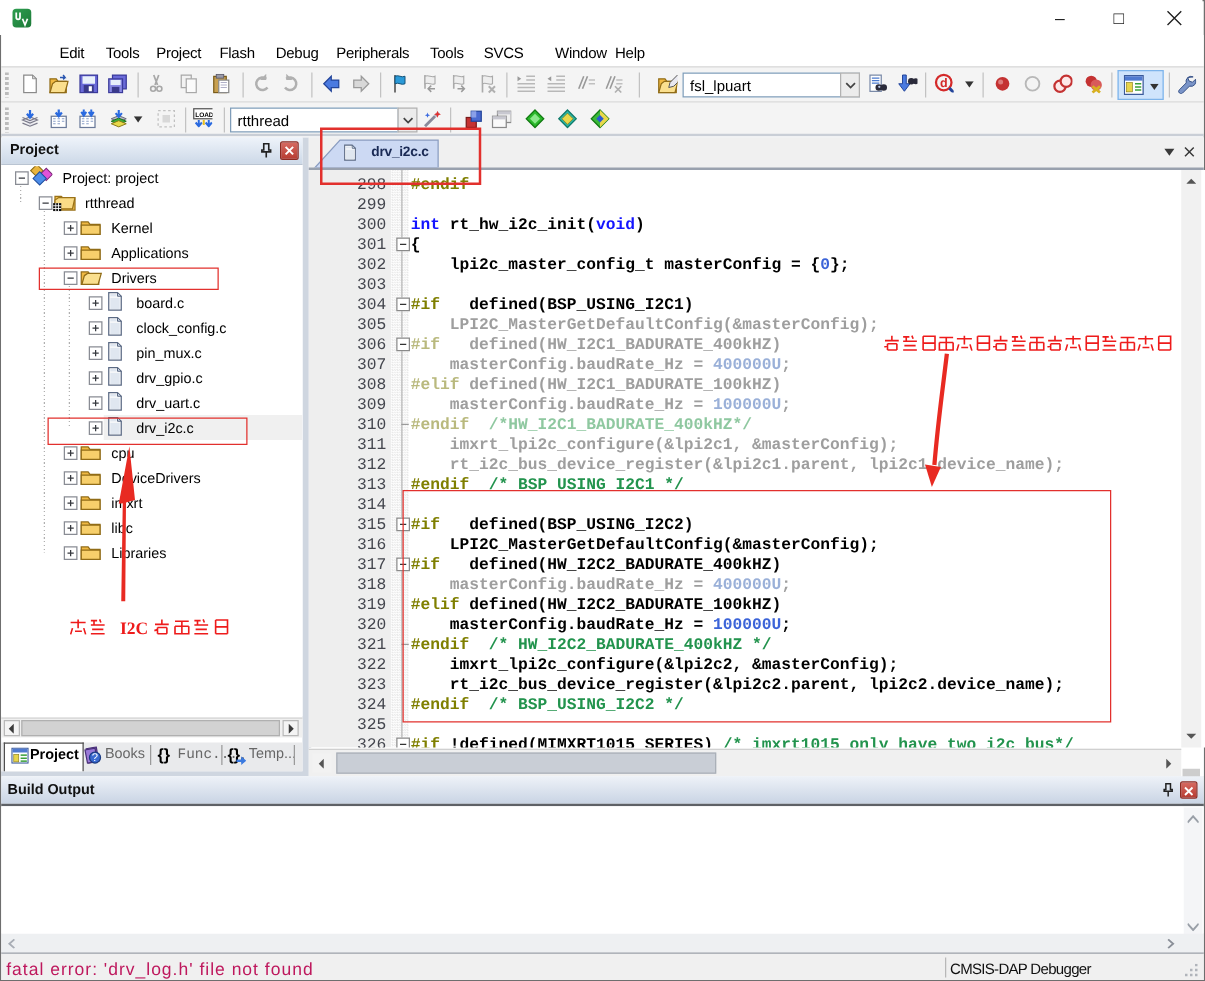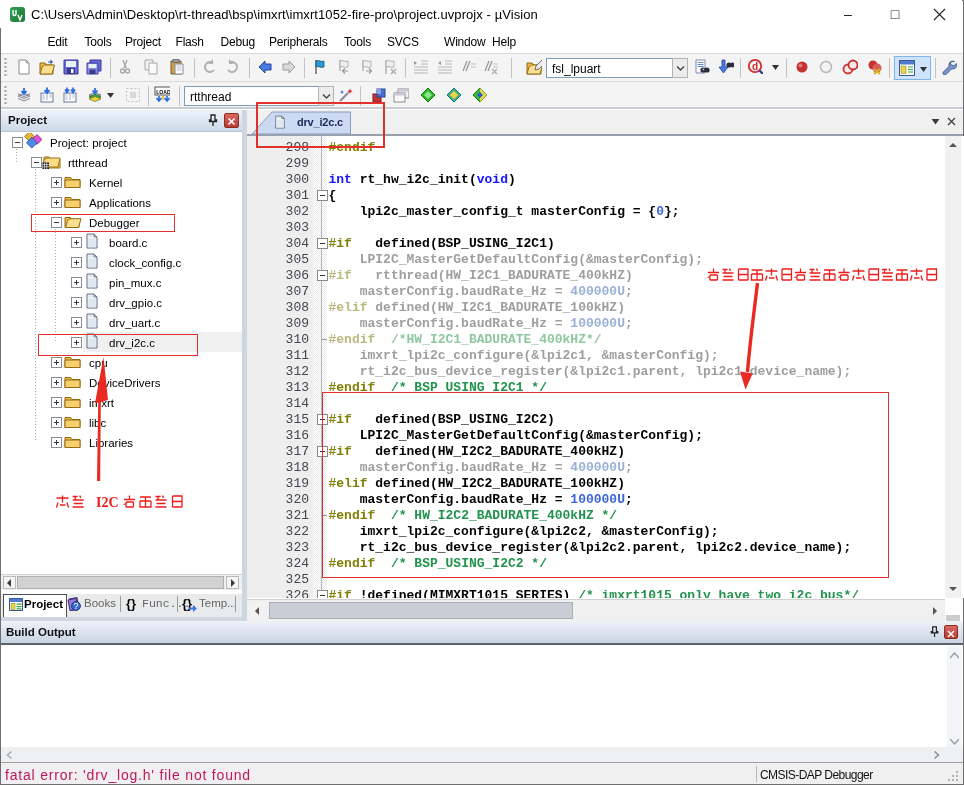--- a/index.html
+++ b/index.html
@@ -91,21 +91,20 @@
       <path d="M2 1 h7 l3 3 v11 H2 z" fill="#fdfdfd" stroke="#5b6a84" stroke-width="1"></path>
       <path d="M9 1 l3 3 h-3 z" fill="#c9d4e4" stroke="#5b6a84" stroke-width="0.8"></path>
       <path d="M3.2 2.2 h5 v2 h-5 z M3.2 5.2 h7.6 v9 h-7.6 z" fill="#dde4ee" opacity="0.9"></path>
     </g>
   </defs>
 </svg>
 <div id="titlebar">
   <div id="uvicon"><svg width="15" height="15">
         <path d="M3 3 v4 a1.5 1.5 0 0 0 3 0 v-4 M8 8 l2 5 2-5" stroke="#fff" stroke-width="1.4" fill="none"></path>
       </svg></div>
-  <div id="title">C:\Users\Admin\Desktop\rt-thread\bsp\imxrt\imxrt1052-fire-pro\project.uvprojx - µVision</div>
   <div class="wbtn" style="left:826px;">–</div>
   <div class="wbtn" style="left:873px;">□</div>
   <svg class="abs" style="left:933px;top:8px;" width="13" height="13">
       <path d="M1 1 L12 12 M12 1 L1 12" stroke="#222" stroke-width="1.1"></path>
     </svg>
 </div>
 <div id="menubar">
   <span class="mi" style="left:8px;margin-top:29px;">File</span>
   <span class="mi" style="left:46.5px;">Edit</span>
   <span class="mi" style="left:83.5px;">Tools</span>
@@ -375,21 +374,21 @@
       <div class="abs" style="left:15px;top:14px;width:1px;height:16px;background:repeating-linear-gradient(#b0b0b0 0 1px,transparent 1px 3px);"></div>
       <div class="abs" style="left:34px;top:34px;width:1px;height:276px;background:repeating-linear-gradient(#b0b0b0 0 1px,transparent 1px 3px);"></div>
       <div class="abs" style="left:54px;top:94px;width:1px;height:116px;background:repeating-linear-gradient(#b0b0b0 0 1px,transparent 1px 3px);"></div>
 
       <div class="abs" style="left:82px;top:200px;width:159px;height:20px;background:#f0f0f0;"></div>
 
       <div class="trow" style="left:49px;top:3px;">Project: project</div>
       <div class="trow" style="left:67px;top:23px;">rtthread</div>
       <div class="trow" style="left:88px;top:43px;">Kernel</div>
       <div class="trow" style="left:88px;top:63px;">Applications</div>
-      <div class="trow" style="left:88px;top:83px;">Debugger</div>
+      <div class="trow" style="left:88px;top:83px;">Drivers</div>
       <div class="trow" style="left:108px;top:103px;">board.c</div>
       <div class="trow" style="left:108px;top:123px;">clock_config.c</div>
       <div class="trow" style="left:108px;top:143px;">pin_mux.c</div>
       <div class="trow" style="left:108px;top:163px;">drv_gpio.c</div>
       <div class="trow" style="left:108px;top:183px;">drv_uart.c</div>
       <div class="trow" style="left:108px;top:203px;">drv_i2c.c</div>
       <div class="trow" style="left:88px;top:223px;">cpu</div>
       <div class="trow" style="left:88px;top:243px;">DeviceDrivers</div>
       <div class="trow" style="left:88px;top:263px;">imxrt</div>
       <div class="trow" style="left:88px;top:283px;">libc</div>
@@ -563,21 +562,21 @@
 325
 326</pre>
       <pre id="code" style="position:absolute;left:81.5px;top:3.5px;margin:0;font-family:'Liberation Mono',monospace;font-size:13px;line-height:16px;color:#000;font-weight:bold;"><span class="p">#endif</span>
 
 <span class="k">int</span> rt_hw_i2c_init(<span class="k">void</span>)
 {
     lpi2c_master_config_t masterConfig = {<span class="n">0</span>};
 
 <span class="p">#if</span>   defined(BSP_USING_I2C1)
 <span class="fg">    LPI2C_MasterGetDefaultConfig(&amp;masterConfig);</span>
-<span class="fp">#if</span><span class="fg">   rtthread(HW_I2C1_BADURATE_400kHZ)</span>
+<span class="fp">#if</span><span class="fg">   defined(HW_I2C1_BADURATE_400kHZ)</span>
 <span class="fg">    masterConfig.baudRate_Hz = <span class="fn">400000U</span>;</span>
 <span class="fp">#elif</span><span class="fg"> defined(HW_I2C1_BADURATE_100kHZ)</span>
 <span class="fg">    masterConfig.baudRate_Hz = <span class="fn">100000U</span>;</span>
 <span class="fp">#endif</span>  <span class="fc">/*HW_I2C1_BADURATE_400kHZ*/</span>
 <span class="fg">    imxrt_lpi2c_configure(&amp;lpi2c1, &amp;masterConfig);</span>
 <span class="fg">    rt_i2c_bus_device_register(&amp;lpi2c1.parent, lpi2c1.device_name);</span>
 <span class="p">#endif</span>  <span class="c">/* BSP_USING_I2C1 */</span>
 
 <span class="p">#if</span>   defined(BSP_USING_I2C2)
     LPI2C_MasterGetDefaultConfig(&amp;masterConfig);

